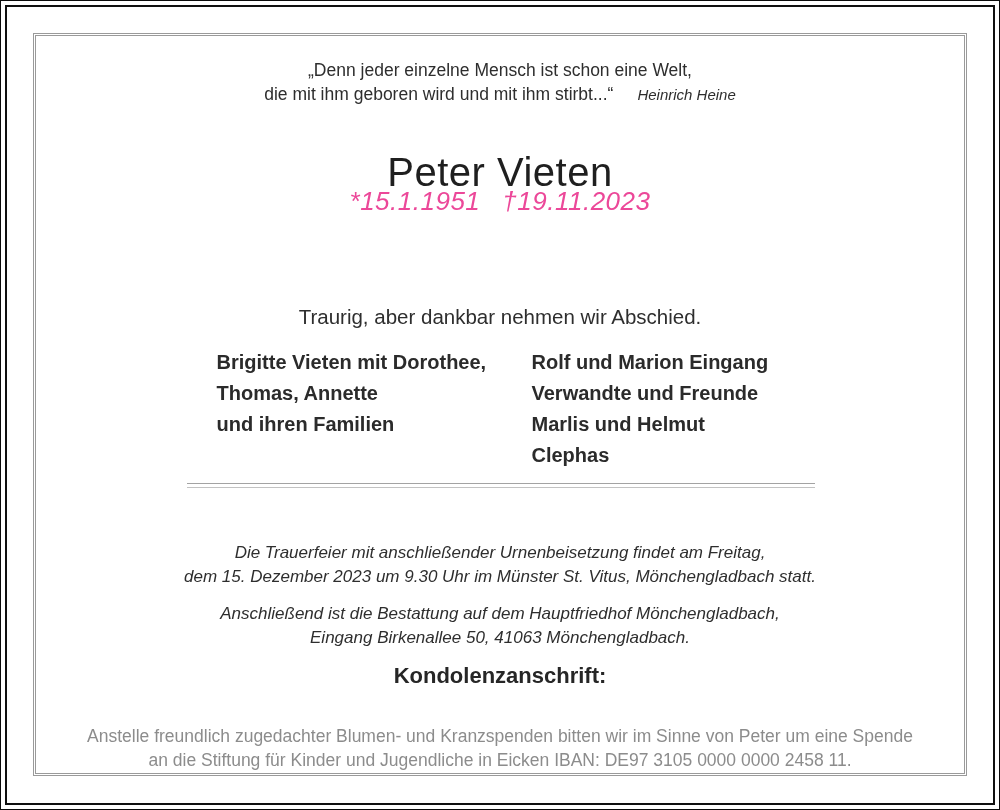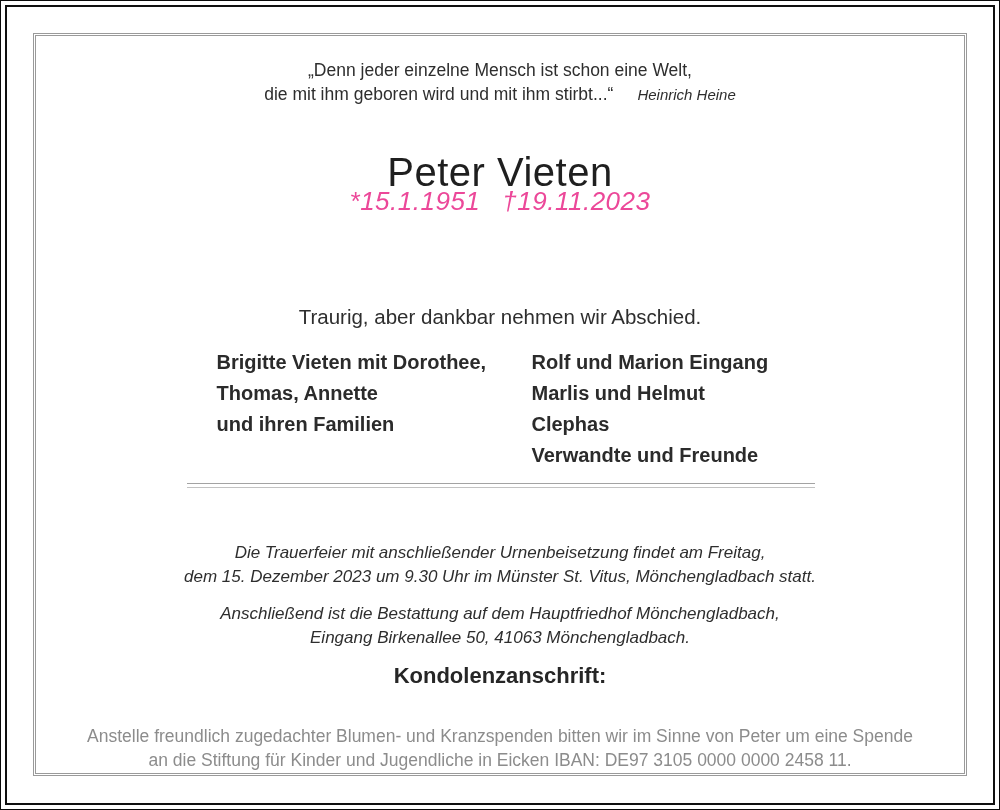--- a/index.html
+++ b/index.html
@@ -152,22 +152,22 @@
   <div class="block farewell">Traurig, aber dankbar nehmen wir Abschied.</div>
 
   <div class="mourners">
     <div class="col left">
       <div>Brigitte Vieten mit Dorothee,</div>
       <div>Thomas, Annette</div>
       <div>und ihren Familien</div>
     </div>
     <div class="col right">
       <div>Rolf und Marion Eingang</div>
+      <div>Verwandte und Freunde</div>
       <div>Marlis und Helmut Clephas</div>
-      <div>Verwandte und Freunde</div>
     </div>
   </div>
 
   <div class="divider"></div>
 
   <div class="block para service">
     <div>Die Trauerfeier mit anschließender Urnenbeisetzung findet am Freitag,</div>
     <div>dem 15. Dezember 2023 um 9.30 Uhr im Münster St. Vitus, Mönchengladbach statt.</div>
   </div>
 

